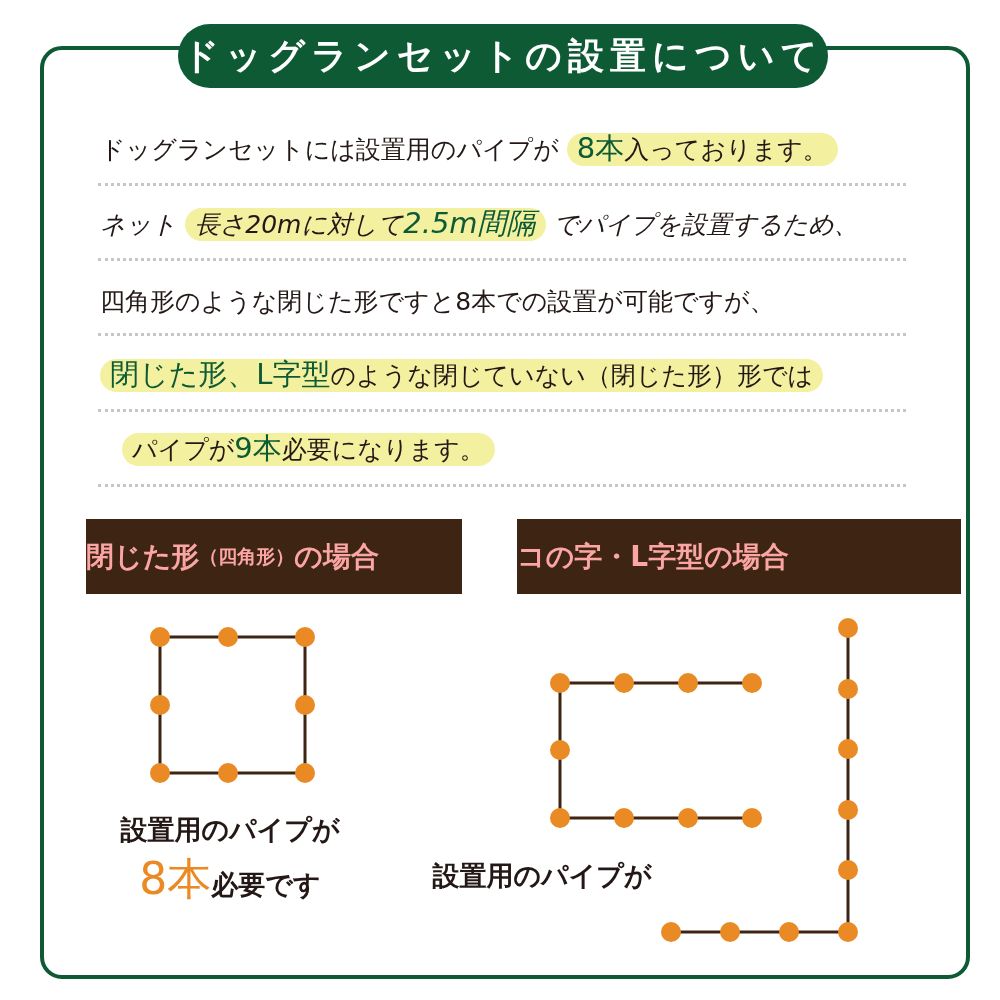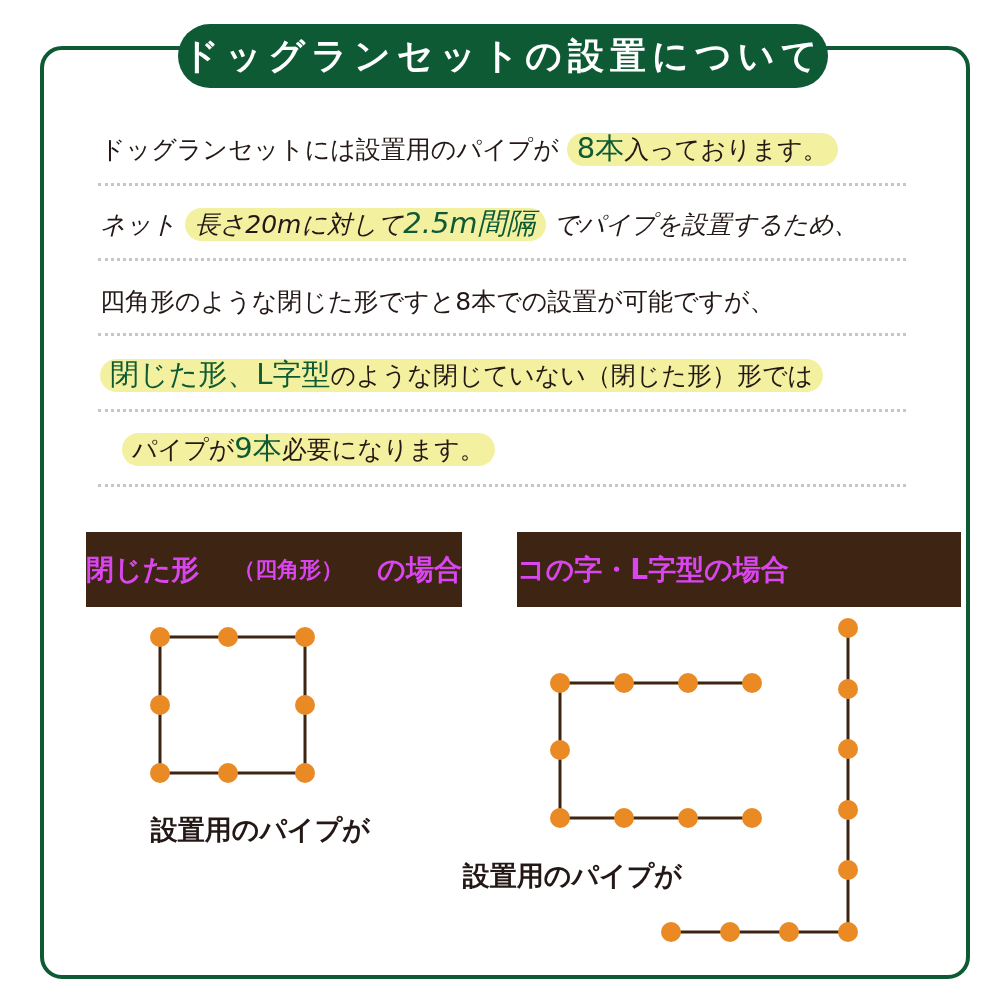--- a/index.html
+++ b/index.html
@@ -19,24 +19,24 @@
     .line {
       position: absolute; left: 100px; width: 800px; font-size: 25px; color: #231815;
       height: 40px; line-height: 40px; white-space: nowrap;
     }
     .hl { background: #f3f0a0; border-radius: 20px; padding: 2px 10px; }
     .green { color: #0d5a34; font-size: 29px; }
     .dots {
       position: absolute; left: 98px; width: 808px; height: 0; border-top: 3px dotted #c6c6c6;
     }
     .sec-head {
-      position: absolute; top: 519px; height: 75px; background: #3e2412; color: #d946ef;
-      display: flex; align-items: center; justify-content: space-between; font-size: 28px; font-weight: bold; margin-top: 13px;
+      position: absolute; top: 519px; height: 75px; background: #3e2412; color: #fca5a5;
+      display: flex; align-items: center; justify-content: flex-start; font-size: 28px; font-weight: bold;
     }
-    .caption { position: absolute; text-align: right; font-size: 27px; font-weight: bold; color: #231815; }
+    .caption { position: absolute; text-align: center; font-size: 27px; font-weight: bold; color: #231815; }
     .caption .big { color: #e98a24; font-size: 44px; font-weight: normal; }
     svg { position: absolute; left: 0; top: 0; }
   </style>
 </head>
 <body>
 
 <div class="frame"></div>
 
 <div class="title-pill">
   <span>ドッグランセットの設置について</span>
@@ -62,21 +62,21 @@
 </div>
 <div class="dots" style="top:409px;"></div>
 
 <div class="line" style="top:428px; left:122px; width:auto; text-align:right;">
   <span class="hl"><span>パイプが</span><span class="green">9本</span><span>必要になります。</span></span>
 </div>
 <div class="dots" style="top:484px;"></div>
 
 <div class="sec-head" style="left:86px; width:376px;">
   <span>閉じた形</span>
-    <span style="font-size:22px;">（四角形）</span>
+    <span style="font-size:19px;">（四角形）</span>
     <span>の場合</span>
 </div>
 <div class="sec-head" style="left:517px; width:444px;">
   <span>コの字・L字型の場合</span>
 </div>
 
 <svg width="1000" height="1000">
 
   <g>
     <rect x="160" y="637" width="145" height="136" fill="none" stroke="#3e2412" stroke-width="3"></rect>
@@ -118,16 +118,17 @@
       <circle cx="848" cy="932" r="10"></circle>
       <circle cx="789" cy="932" r="10"></circle>
       <circle cx="730" cy="932" r="10"></circle>
       <circle cx="671" cy="932" r="10"></circle>
     </g>
   </g>
 </svg>
 
 <div class="caption" style="left:90px; top:812px; width:280px;">
   <div>設置用のパイプが</div>
+  <div style="margin-top:2px;"><span class="big">8本</span><span>必要です</span></div>
 </div>
 <div class="caption" style="left:402px; top:858px; width:280px;">
   <div>設置用のパイプが</div>
 </div>
 
 </body></html>

